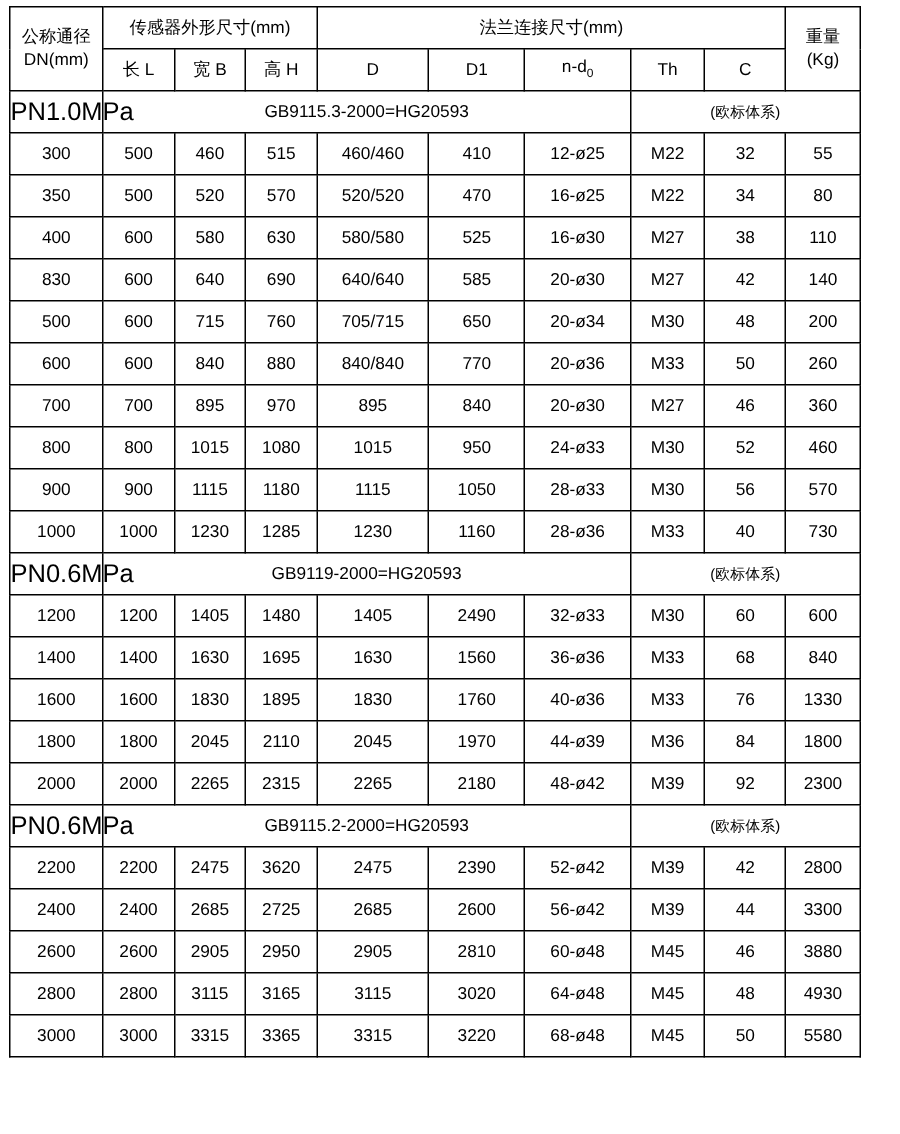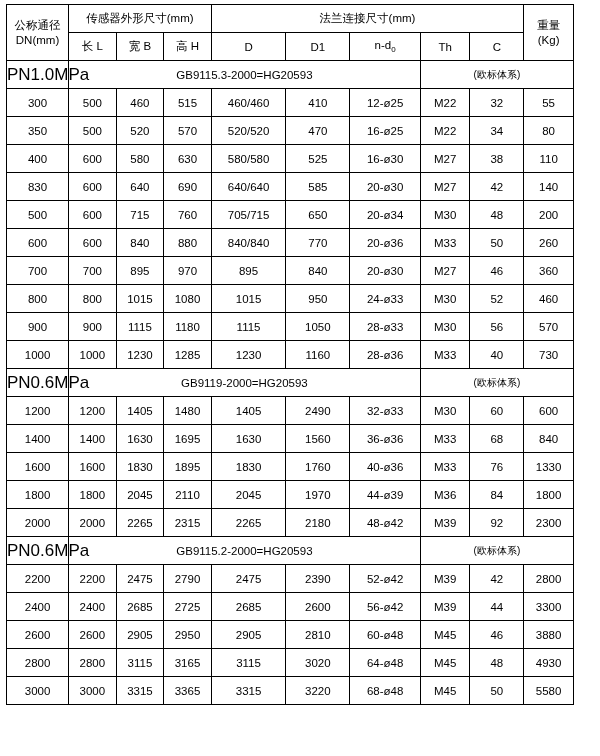--- a/index.html
+++ b/index.html
@@ -309,21 +309,21 @@
         </tr>
         <tr class="group-row">
           <td class="group-left">PN0.6MPa</td>
           <td class="group-mid" colspan="6">GB9115.2-2000=HG20593</td>
           <td class="group-right" colspan="3">(欧标体系)</td>
         </tr>
         <tr class="body-row">
           <td>2200</td>
           <td>2200</td>
           <td>2475</td>
-          <td>2790</td>
+          <td>3620</td>
           <td>2475</td>
           <td>2390</td>
           <td>52-ø42</td>
           <td>M39</td>
           <td>42</td>
           <td>2800</td>
         </tr>
         <tr class="body-row">
           <td>2400</td>
           <td>2400</td>

